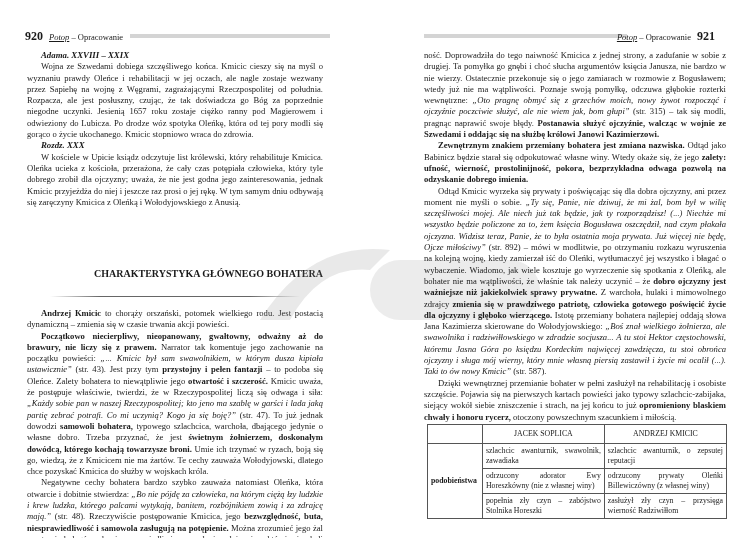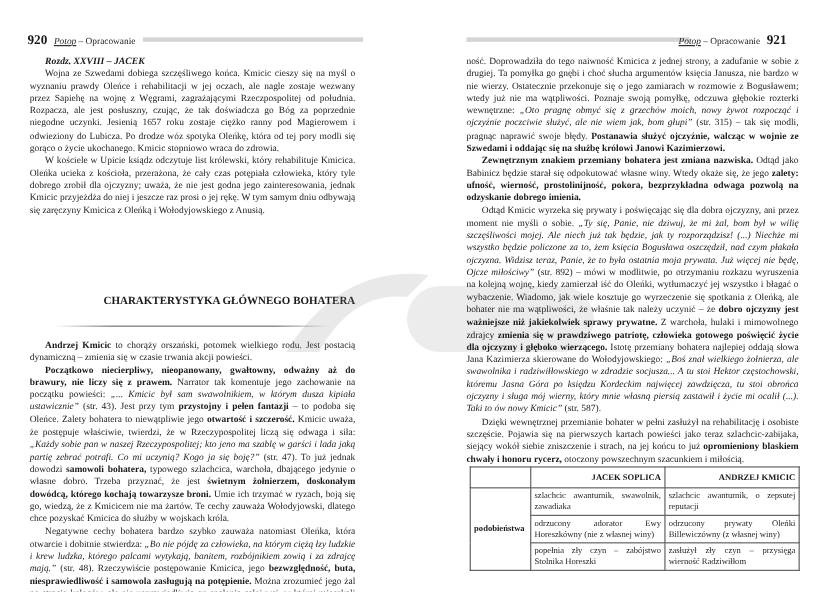--- a/index.html
+++ b/index.html
@@ -37,37 +37,38 @@
   .heading-rule { position: absolute; left: 50px; width: 250px; top: 284px; height: 1px;
                   background: linear-gradient(to right, #ffffff, #666 20%, #666 80%, #ffffff); }
 
   .watermark { position: absolute; left: 250px; top: 240px; width: 290px; height: 90px; opacity: 0.18; pointer-events: none; }
 
   .table-caption { position: absolute; left: 47px; width: 302px; top: 399px; text-align: center; font-size: 8.8px; font-weight: bold; }
   .table-caption i { font-style: italic; font-weight: bold; }
   table.compare { position: absolute; left: 50px; top: 412px; width: 300px; border-collapse: collapse;
                   font-size: 7.8px; line-height: 10px; }
   table.compare td, table.compare th { border: 1px solid #555; padding: 2px 3px; vertical-align: top; }
-  table.compare th { font-weight: bold; text-align: right; height: 14px; vertical-align: middle; }
+  table.compare th { font-weight: normal; text-align: center; height: 14px; vertical-align: middle; }
   table.compare td.rowhead { font-weight: bold; vertical-align: middle; width: 48px; }
   table.compare td.cell { text-align: justify; width: 118px; }
 </style>
 </head>
 <body>
 
 <div class="page" id="left-page">
   <div class="running-head">
     <span class="page-num">920</span>
     <span class="head-title"><i>Potop</i><span> – Opracowanie</span></span>
   </div>
   <div class="head-bar"></div>
 
   <div class="text-block" style="top:38px;">
-    <div class="chapter-label">Rozdz. XXVIII – JACEK</div>
+    <div class="chapter-label">Adama. XXVIII – XXIX</div>
     <p>Wojna ze Szwedami dobiega szczęśliwego końca. Kmicic cieszy się na myśl o wyznaniu prawdy Oleńce i rehabilitacji w jej oczach, ale nagle zostaje wezwany przez Sapiehę na wojnę z Węgrami, zagrażającymi Rzeczpospolitej od południa. Rozpacza, ale jest posłuszny, czując, że tak doświadcza go Bóg za poprzednie niegodne uczynki. Jesienią 1657 roku zostaje ciężko ranny pod Magierowem i odwieziony do Lubicza. Po drodze wóz spotyka Oleńkę, która od tej pory modli się gorąco o życie ukochanego. Kmicic stopniowo wraca do zdrowia.</p>
+    <div class="chapter-label">Rozdz. XXX</div>
     <p>W kościele w Upicie ksiądz odczytuje list królewski, który rehabilituje Kmicica. Oleńka ucieka z kościoła, przerażona, że cały czas potępiała człowieka, który tyle dobrego zrobił dla ojczyzny; uważa, że nie jest godna jego zainteresowania, jednak Kmicic przyjeżdża do niej i jeszcze raz prosi o jej rękę. W tym samym dniu odbywają się zaręczyny Kmicica z Oleńką i Wołodyjowskiego z Anusią.</p>
   </div>
 
   <div class="section-heading">
     <div>CHARAKTERYSTYKA GŁÓWNEGO BOHATERA</div>
   </div>
   <div class="heading-rule"></div>
 
   <div class="text-block" style="top:296px;">
     <p><b>Andrzej Kmicic</b><span> to chorąży orszański, potomek wielkiego rodu. Jest postacią dynamiczną – zmienia się w czasie trwania akcji powieści.</span></p>
@@ -86,21 +87,21 @@
   <div class="head-bar"></div>
   <div class="running-head">
     <span class="head-title"><i>Potop</i><span> – Opracowanie</span></span>
     <span class="page-num">921</span>
   </div>
 
   <div class="text-block" style="top:38px;">
     <p class="noindent"><span>ność. Doprowadziła do tego naiwność Kmicica z jednej strony, a zadufanie w sobie z drugiej. Ta pomyłka go gnębi i choć słucha argumentów księcia Janusza, nie bardzo w nie wierzy. Ostatecznie przekonuje się o jego zamiarach w rozmowie z Bogusławem; wtedy już nie ma wątpliwości. Poznaje swoją pomyłkę, odczuwa głębokie rozterki wewnętrzne: </span><i>„Oto pragnę obmyć się z grzechów moich, nowy żywot rozpocząć i ojczyźnie poczciwie służyć, ale nie wiem jak, bom głupi”</i><span> (str. 315) – tak się modli, pragnąc naprawić swoje błędy. </span><b>Postanawia służyć ojczyźnie, walcząc w wojnie ze Szwedami i oddając się na służbę królowi Janowi Kazimierzowi.</b></p>
     <p><b>Zewnętrznym znakiem przemiany bohatera jest zmiana nazwiska.</b><span> Odtąd jako Babinicz będzie starał się odpokutować własne winy. Wtedy okaże się, że jego </span><b>zalety: ufność, wierność, prostolinijność, pokora, bezprzykładna odwaga pozwolą na odzyskanie dobrego imienia.</b></p>
     <p><span>Odtąd Kmicic wyrzeka się prywaty i poświęcając się dla dobra ojczyzny, ani przez moment nie myśli o sobie. </span><i>„Ty się, Panie, nie dziwuj, że mi żal, bom był w wilię szczęśliwości mojej. Ale niech już tak będzie, jak ty rozporządzisz! (...) Niechże mi wszystko będzie policzone za to, żem księcia Bogusława oszczędził, nad czym płakała ojczyzna. Widzisz teraz, Panie, że to była ostatnia moja prywata. Już więcej nie będę, Ojcze miłościwy”</i><span> (str. 892) – mówi w modlitwie, po otrzymaniu rozkazu wyruszenia na kolejną wojnę, kiedy zamierzał iść do Oleńki, wytłumaczyć jej wszystko i błagać o wybaczenie. Wiadomo, jak wiele kosztuje go wyrzeczenie się spotkania z Oleńką, ale bohater nie ma wątpliwości, że właśnie tak należy uczynić – że </span><b>dobro ojczyzny jest ważniejsze niż jakiekolwiek sprawy prywatne.</b><span> Z warchoła, hulaki i mimowolnego zdrajcy </span><b>zmienia się w prawdziwego patriotę, człowieka gotowego poświęcić życie dla ojczyzny i głęboko wierzącego.</b><span> Istotę przemiany bohatera najlepiej oddają słowa Jana Kazimierza skierowane do Wołodyjowskiego: </span><i>„Boś znał wielkiego żołnierza, ale swawolnika i radziwiłłowskiego w zdradzie socjusza... A tu stoi Hektor częstochowski, któremu Jasna Góra po księdzu Kordeckim najwięcej zawdzięcza, tu stoi obrońca ojczyzny i sługa mój wierny, który mnie własną piersią zastawił i życie mi ocalił (...). Taki to ów nowy Kmicic”</i><span> (str. 587).</span></p>
-    <p><span>Dzięki wewnętrznej przemianie bohater w pełni zasłużył na rehabilitację i osobiste szczęście. Pojawia się na pierwszych kartach powieści jako teraz szlachcic-zabijaka, siejący wokół siebie zniszczenie i strach, na jej końcu to już </span><b>opromieniony blaskiem chwały i honoru rycerz,</b><span> otoczony powszechnym szacunkiem i miłością.</span></p>
+    <p><span>Dzięki wewnętrznej przemianie bohater w pełni zasłużył na rehabilitację i osobiste szczęście. Pojawia się na pierwszych kartach powieści jako typowy szlachcic-zabijaka, siejący wokół siebie zniszczenie i strach, na jej końcu to już </span><b>opromieniony blaskiem chwały i honoru rycerz,</b><span> otoczony powszechnym szacunkiem i miłością.</span></p>
   </div>
 
 
   <table class="compare">
     <tbody>
         <tr>
       <th></th>
       <th>JACEK SOPLICA</th>
       <th>ANDRZEJ KMICIC</th>
     </tr>

